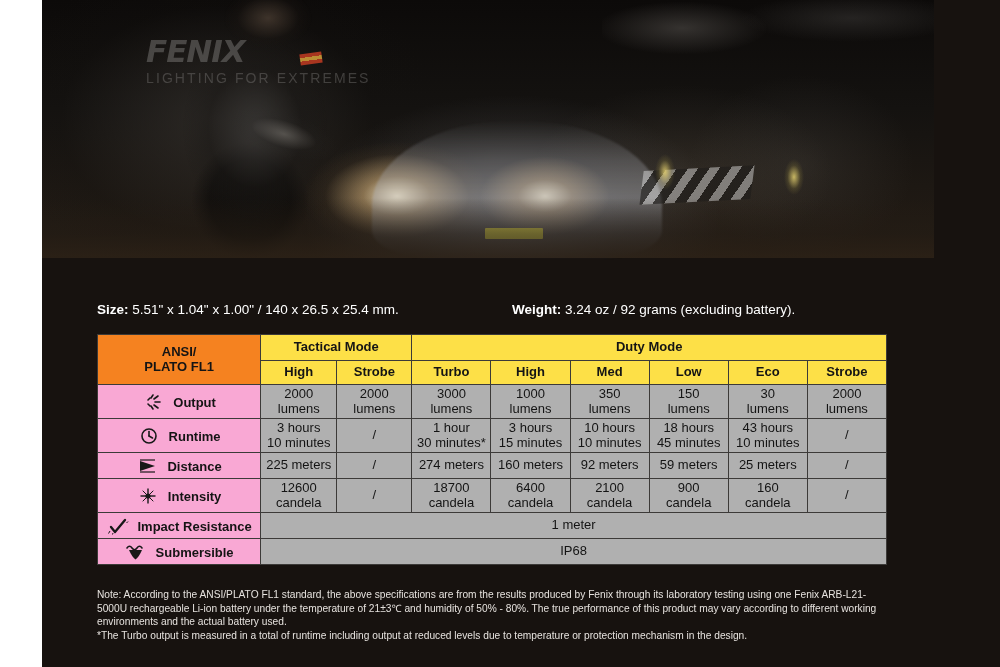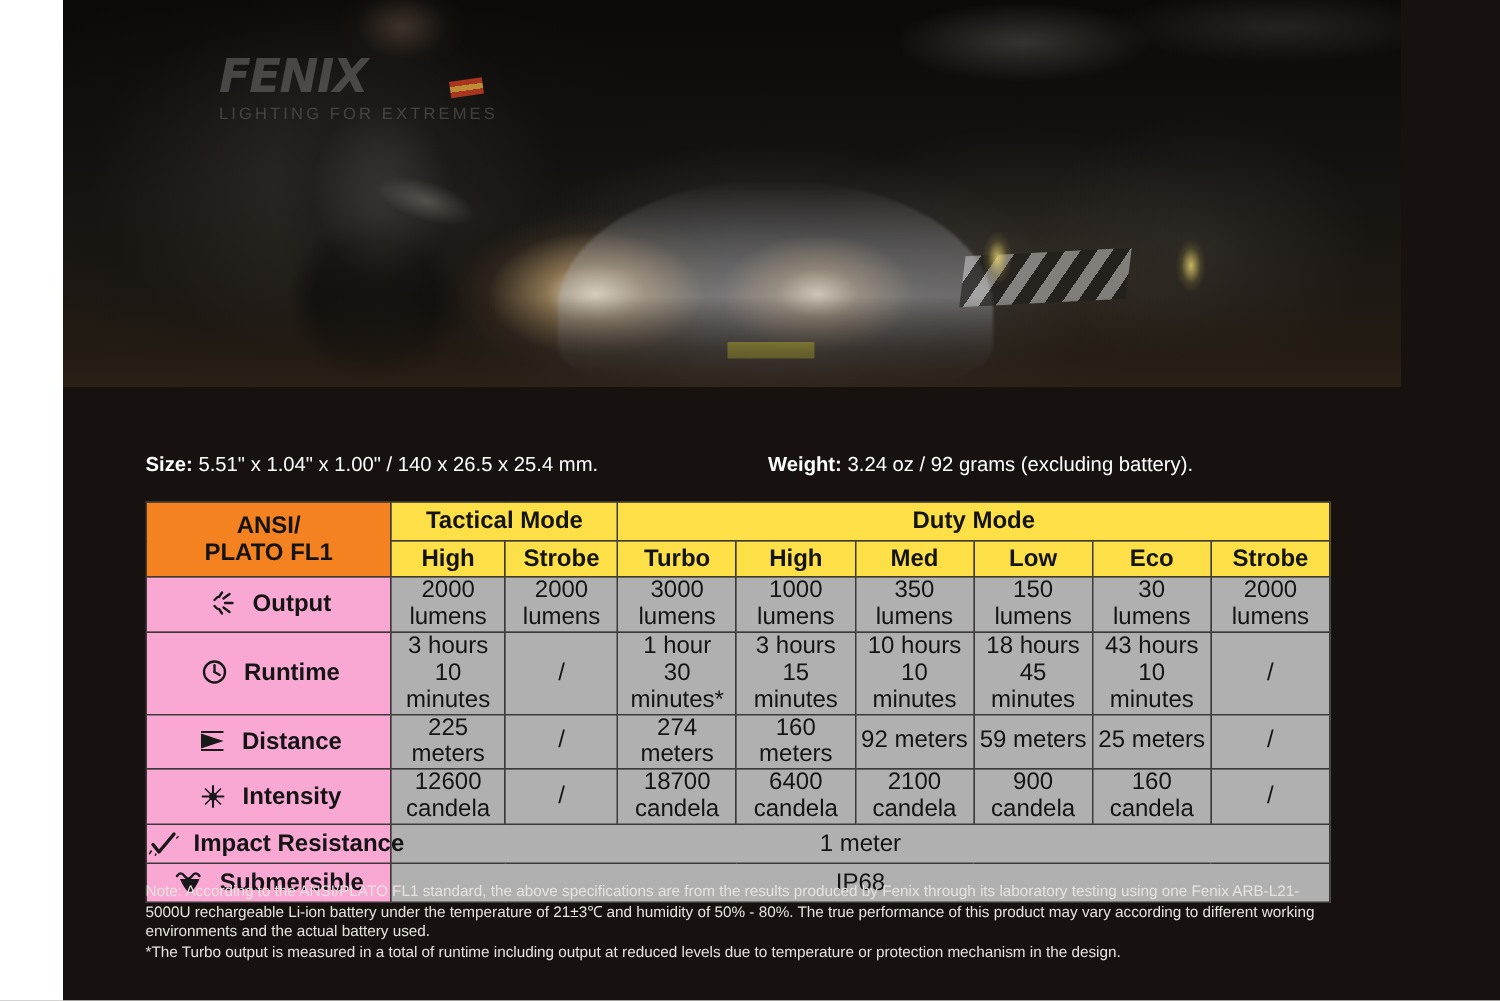--- a/index.html
+++ b/index.html
@@ -131,21 +131,21 @@
     font-weight: bold;
     font-size: 31px;
     letter-spacing: -1px;
     color: #8e8c8a;
     line-height: 1;
     font-style: italic;
   }
   .logo .tagline {
     margin-top: 3px;
     font-family: "Liberation Sans", sans-serif;
-    font-size: 11px;
+    font-size: 14px;
     letter-spacing: 2.1px;
     color: #7d7b79;
     white-space: nowrap;
   }
 
   
   .title {
     position: absolute;
     left: 55px; top: 253px;
     font-family: "DejaVu Sans", sans-serif;
@@ -177,21 +177,21 @@
   table.spec {
     width: 790px;
     border-collapse: collapse;
     table-layout: fixed;
     font-family: "Liberation Sans", sans-serif;
   }
   table.spec td, table.spec th {
     border: 1px solid #3c3a38;
     text-align: center;
     vertical-align: middle;
-    font-size: 16px;
+    font-size: 13px;
     line-height: 1.12;
     color: #141414;
     padding: 0;
   }
   .hdr {
     background: #fde047;
     font-weight: bold;
     font-size: 13px;
     color: #121212;
   }

